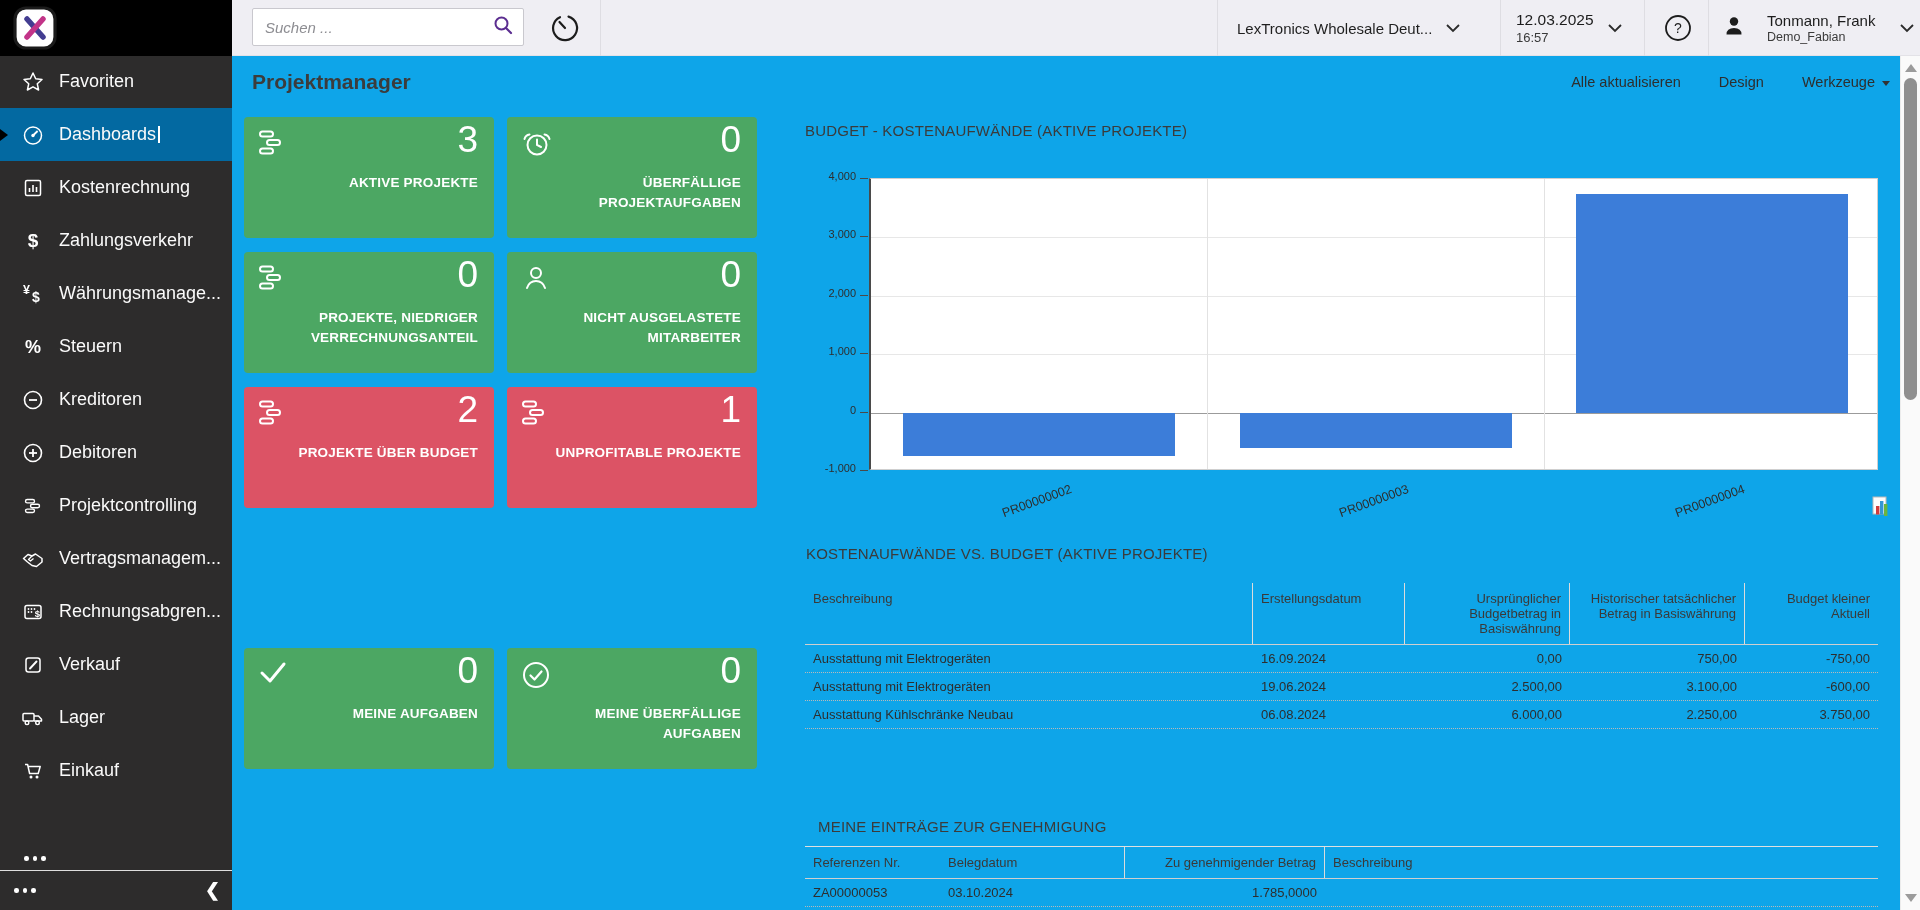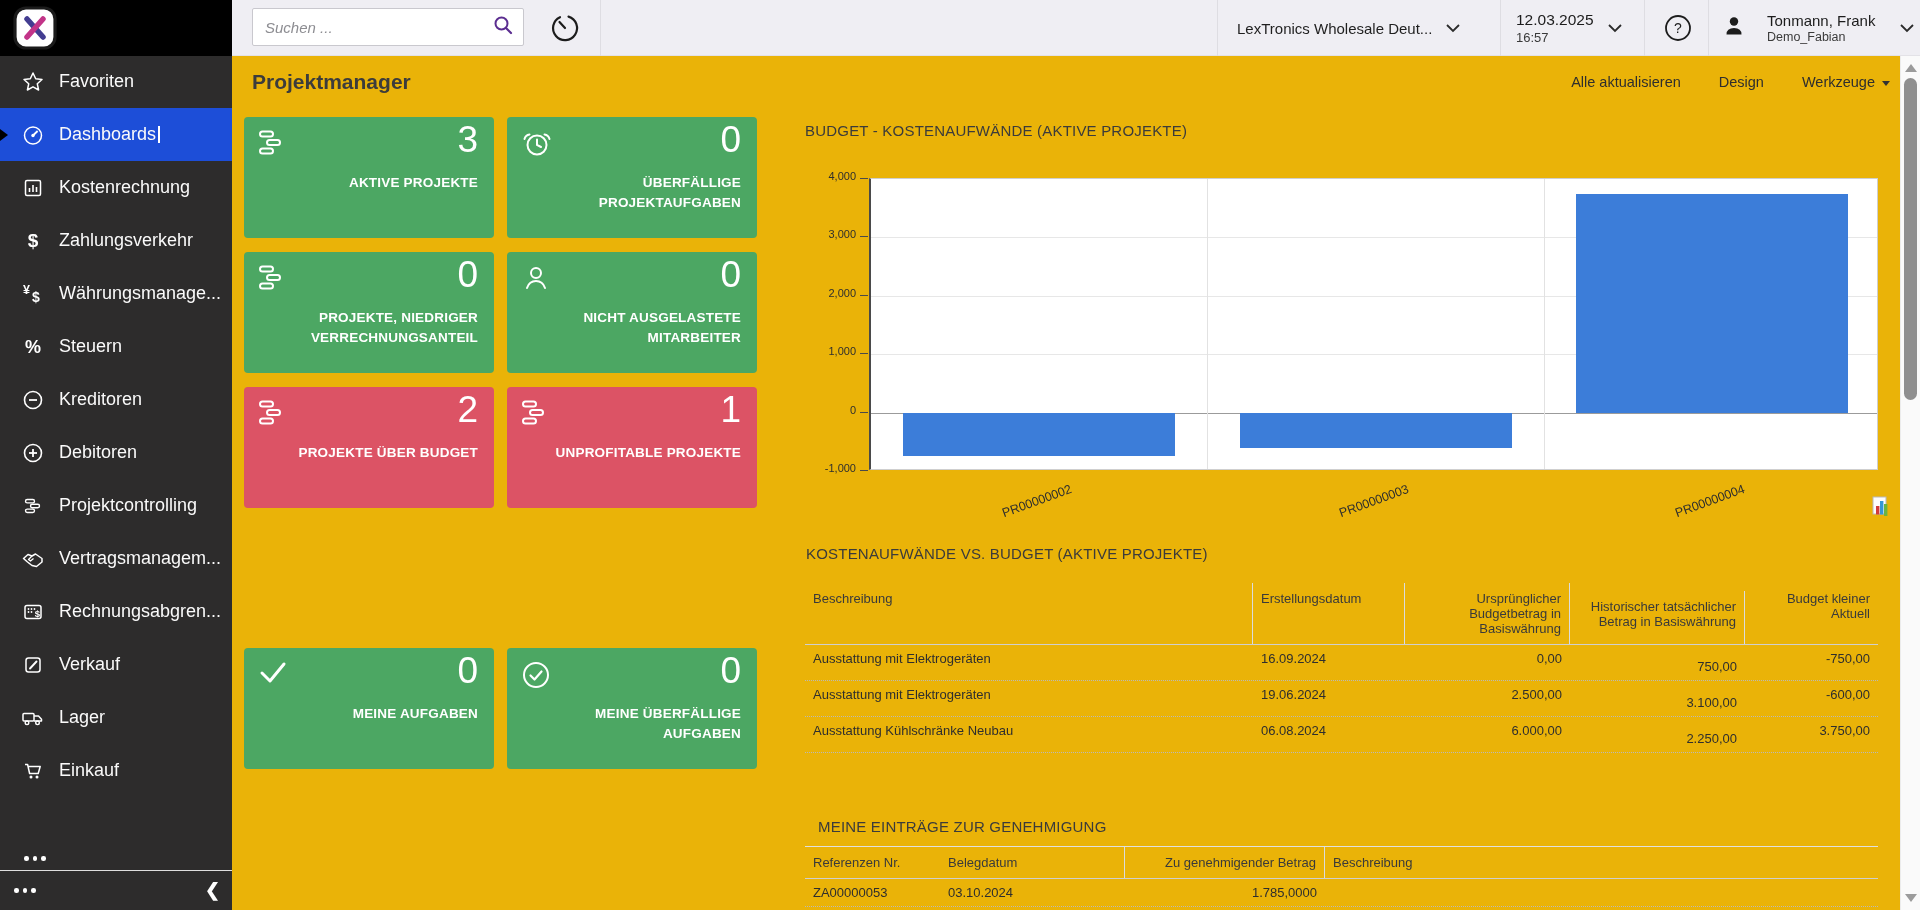--- a/index.html
+++ b/index.html
@@ -8,21 +8,21 @@
   .app { position:relative; width:1920px; height:910px; background:#fff; }
 
   
   .sidebar { position:absolute; left:0; top:0; width:232px; height:910px; background:#2D2C2C; z-index:5; }
   .logo-area { position:absolute; left:0; top:0; width:232px; height:56px; background:#000; }
   .logo-area svg { position:absolute; left:12px; top:5px; }
   .nav { position:absolute; left:0; top:55px; width:232px; }
   .nav-item { position:relative; height:53px; display:flex; align-items:center; padding-left:20px; cursor:pointer; }
   .nav-item .nicon { width:26px; height:22px; display:flex; align-items:center; justify-content:center; flex:0 0 26px; }
   .nav-item .nlabel { color:#fafafa; font-size:18px; margin-left:13px; white-space:nowrap; }
-  .nav-item.active { background:#1d4ed8; }
+  .nav-item.active { background:#0369a1; }
   .active-marker { position:absolute; left:0; top:50%; margin-top:-6px; width:0; height:0;
                    border-left:8px solid #000; border-top:6px solid transparent; border-bottom:6px solid transparent; }
   .caret { display:inline-block; width:1.5px; height:17px; background:#fff; margin-left:2px; vertical-align:-3px; }
   .partial-dots { position:absolute; left:24px; top:856px; display:flex; gap:4px; }
   .partial-dots i, .footer-dots i { width:4.5px; height:4.5px; border-radius:50%; background:#fff; display:block; }
   .sidebar-footer { position:absolute; left:0; bottom:0; width:232px; height:40px;
                     border-top:1px solid rgba(255,255,255,.85); }
   .footer-dots { position:absolute; left:14px; top:17px; display:flex; gap:4px; }
   .collapse-btn { position:absolute; right:12px; top:8px; color:#fff; font-size:18px; font-weight:bold; cursor:pointer; }
 
@@ -43,21 +43,21 @@
   .date-picker { position:absolute; left:1284px; top:0; height:56px; display:flex; align-items:center; cursor:pointer; }
   .date-picker .lines .l1 { font-size:15.5px; color:#1c1c1c; }
   .date-picker .lines .l2 { font-size:13px; color:#3a3a3a; margin-top:1px; }
   .help-btn { position:absolute; left:1432px; top:14px; width:28px; height:28px; cursor:pointer; }
   .user-menu { position:absolute; left:1490px; top:0; height:56px; display:flex; align-items:center; cursor:pointer;gap:9px; }
   .user-menu .uicon { margin-right:12px; }
   .user-menu .l1 { font-size:15px; color:#1c1c1c; }
   .user-menu .l2 { font-size:12.5px; color:#3a3a3a; margin-top:1px; }
 
   
-  .content { position:absolute; left:232px; top:56px; width:1668px; height:854px; background:#eab308; }
+  .content { position:absolute; left:232px; top:56px; width:1668px; height:854px; background:#0ea5e9; }
   .page-title { position:absolute; left:20px; top:14px; font-size:21px; color:#3c3c3c; }
   .page-actions { position:absolute; right:10px; top:18px; display:flex; align-items:center; gap:38px; }
   .page-actions .act { font-size:14.5px; color:#2e2e2e; cursor:pointer; }
   .tri-down { display:inline-block; width:0; height:0; border-top:5px solid #333;
               border-left:4.5px solid transparent; border-right:4.5px solid transparent; margin-left:7px; vertical-align:1px; }
 
   
   .tile { position:absolute; width:250px; height:121px; border-radius:4px; color:#fff; cursor:pointer; }
   .tile.green { background:#4CA763; }
   .tile.red { background:#DC5365; }
@@ -85,21 +85,21 @@
   
   .section-costs { position:absolute; left:573px; top:489px; width:1073px; }
   .section-approvals { position:absolute; left:573px; top:762px; width:1073px; }
   .tbl { position:absolute; left:0; width:1073px; }
   .thead { display:flex; border-bottom:1px solid #cfcfcf; }
   .th { font-size:13px; color:#3a3a3a; padding:8px 8px; position:relative; }
   .th.sep { border-right:1px solid #dcdcdc; }
   .trow { display:flex; border-bottom:1px dotted #b9b9b9; }
   .td { font-size:13px; color:#2e2e2e; padding:6px 8px; white-space:nowrap; overflow:hidden; }
   .num { text-align:right; }
-  .c1 { width:448px; } .c2 { width:152px; } .c3 { width:165px; } .c4 { width:175px;margin-top:8px; } .c5 { width:133px; }
+  .c1 { width:448px; } .c2 { width:152px; } .c3 { width:165px; } .c4 { width:175px; } .c5 { width:133px; }
   .a1 { width:135px; } .a2 { width:185px; } .a3 { width:200px; } .a4 { width:553px; }
   .section-approvals .thead { border-top:1px solid #e0e0e0; }
 
   
   .vscroll { position:absolute; right:0; top:56px; width:20px; height:854px; background:#FAFAFA;
              border-left:1px solid #ECECEC; }
   .vs-up, .vs-down { position:absolute; left:4px; width:0; height:0; cursor:pointer;
                      border-left:6px solid transparent; border-right:6px solid transparent; }
   .vs-up { top:8px; border-bottom:8px solid #9b9b9b; }
   .vs-down { bottom:8px; border-top:8px solid #9b9b9b; }

